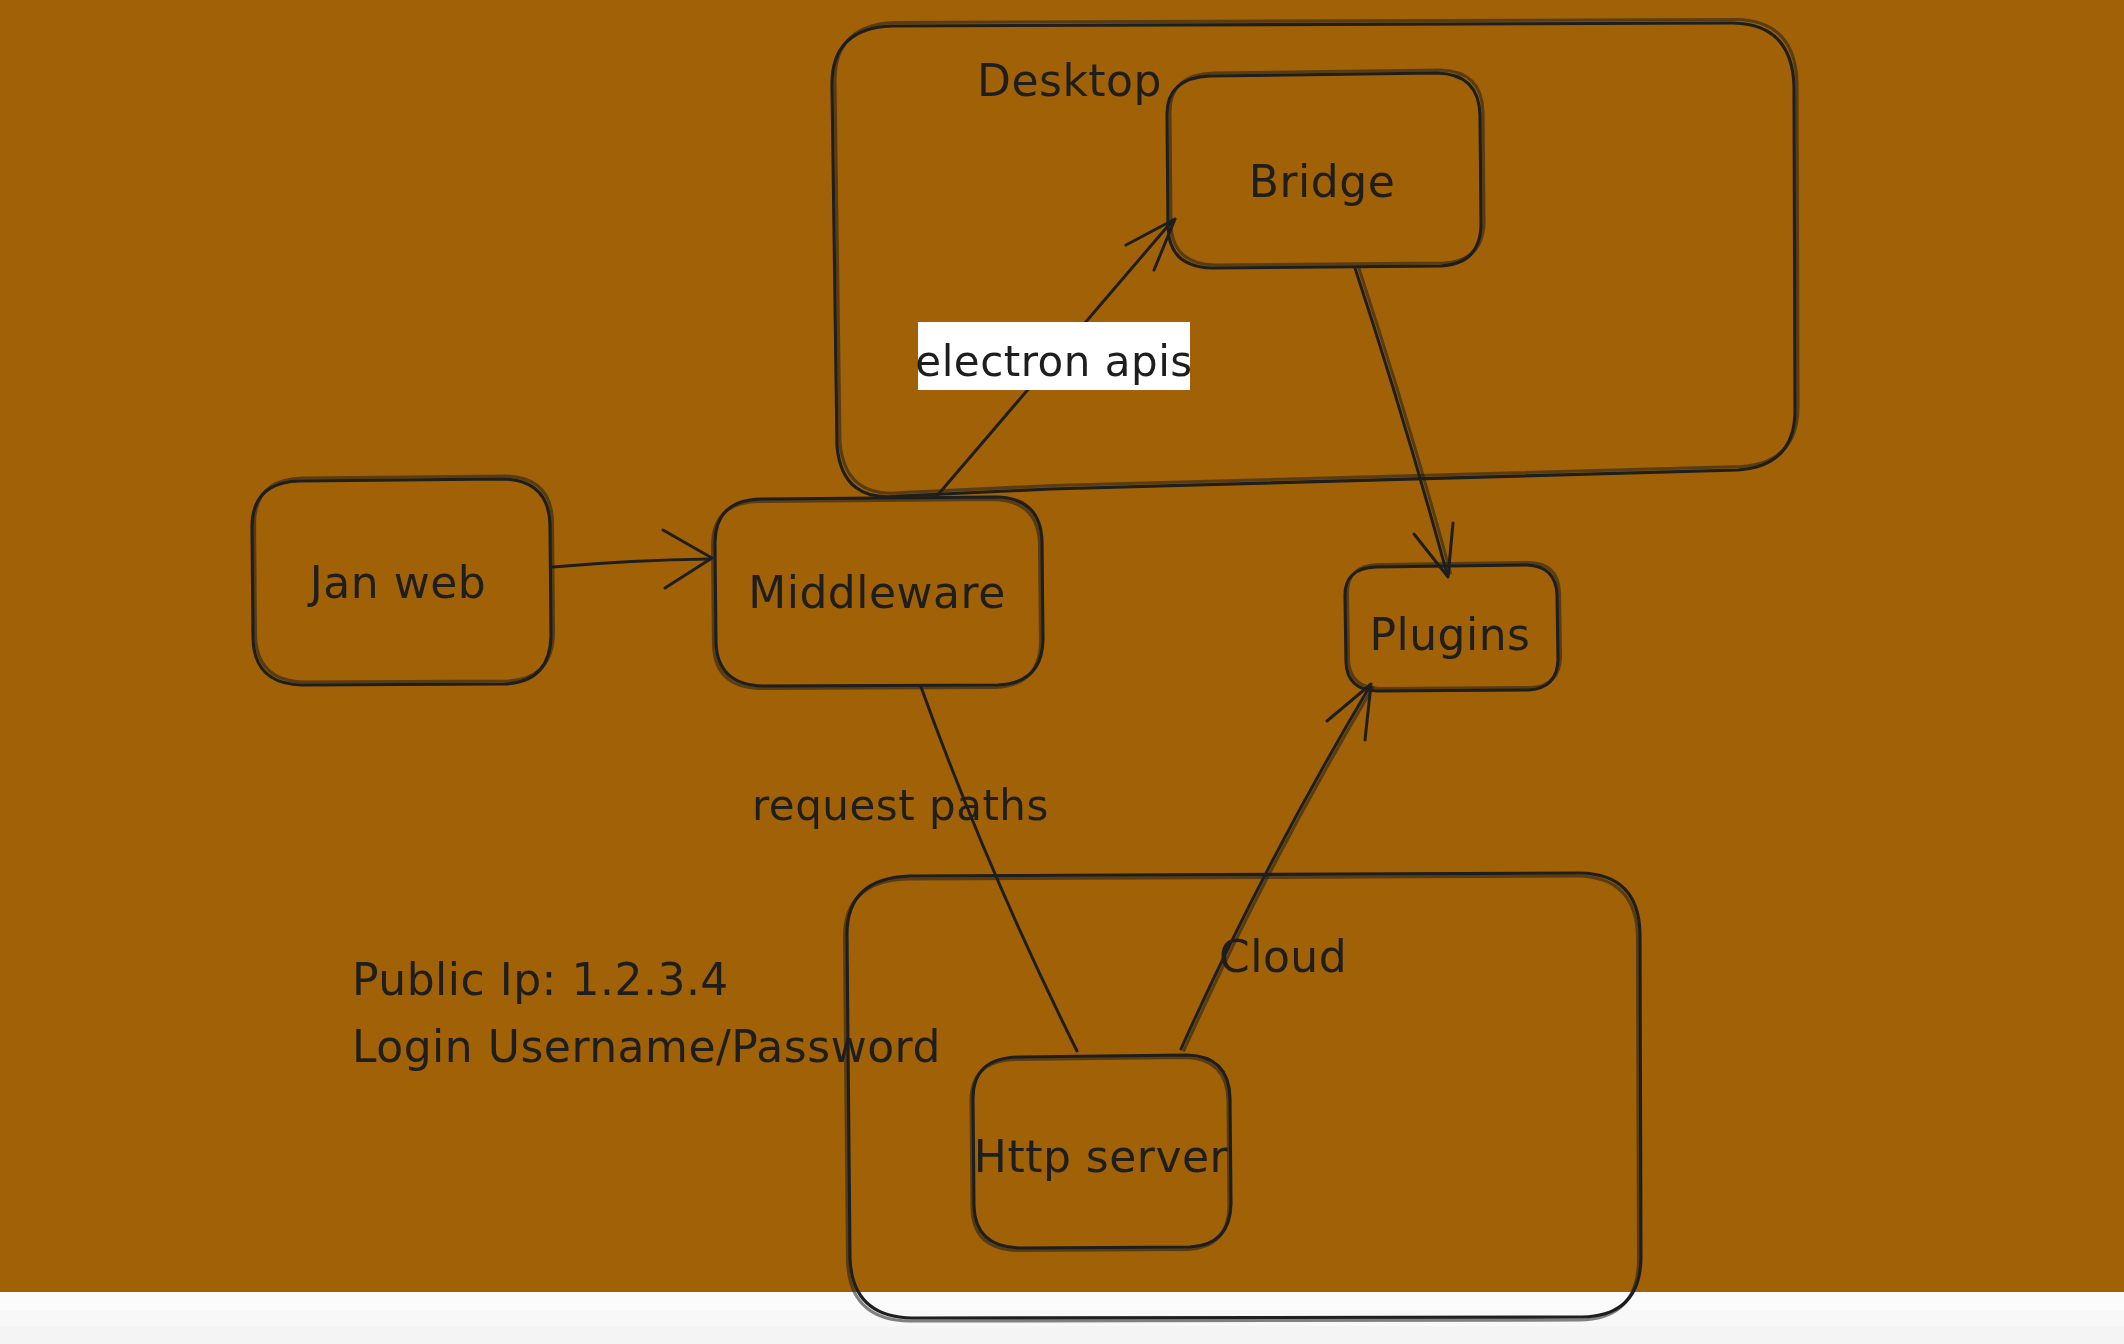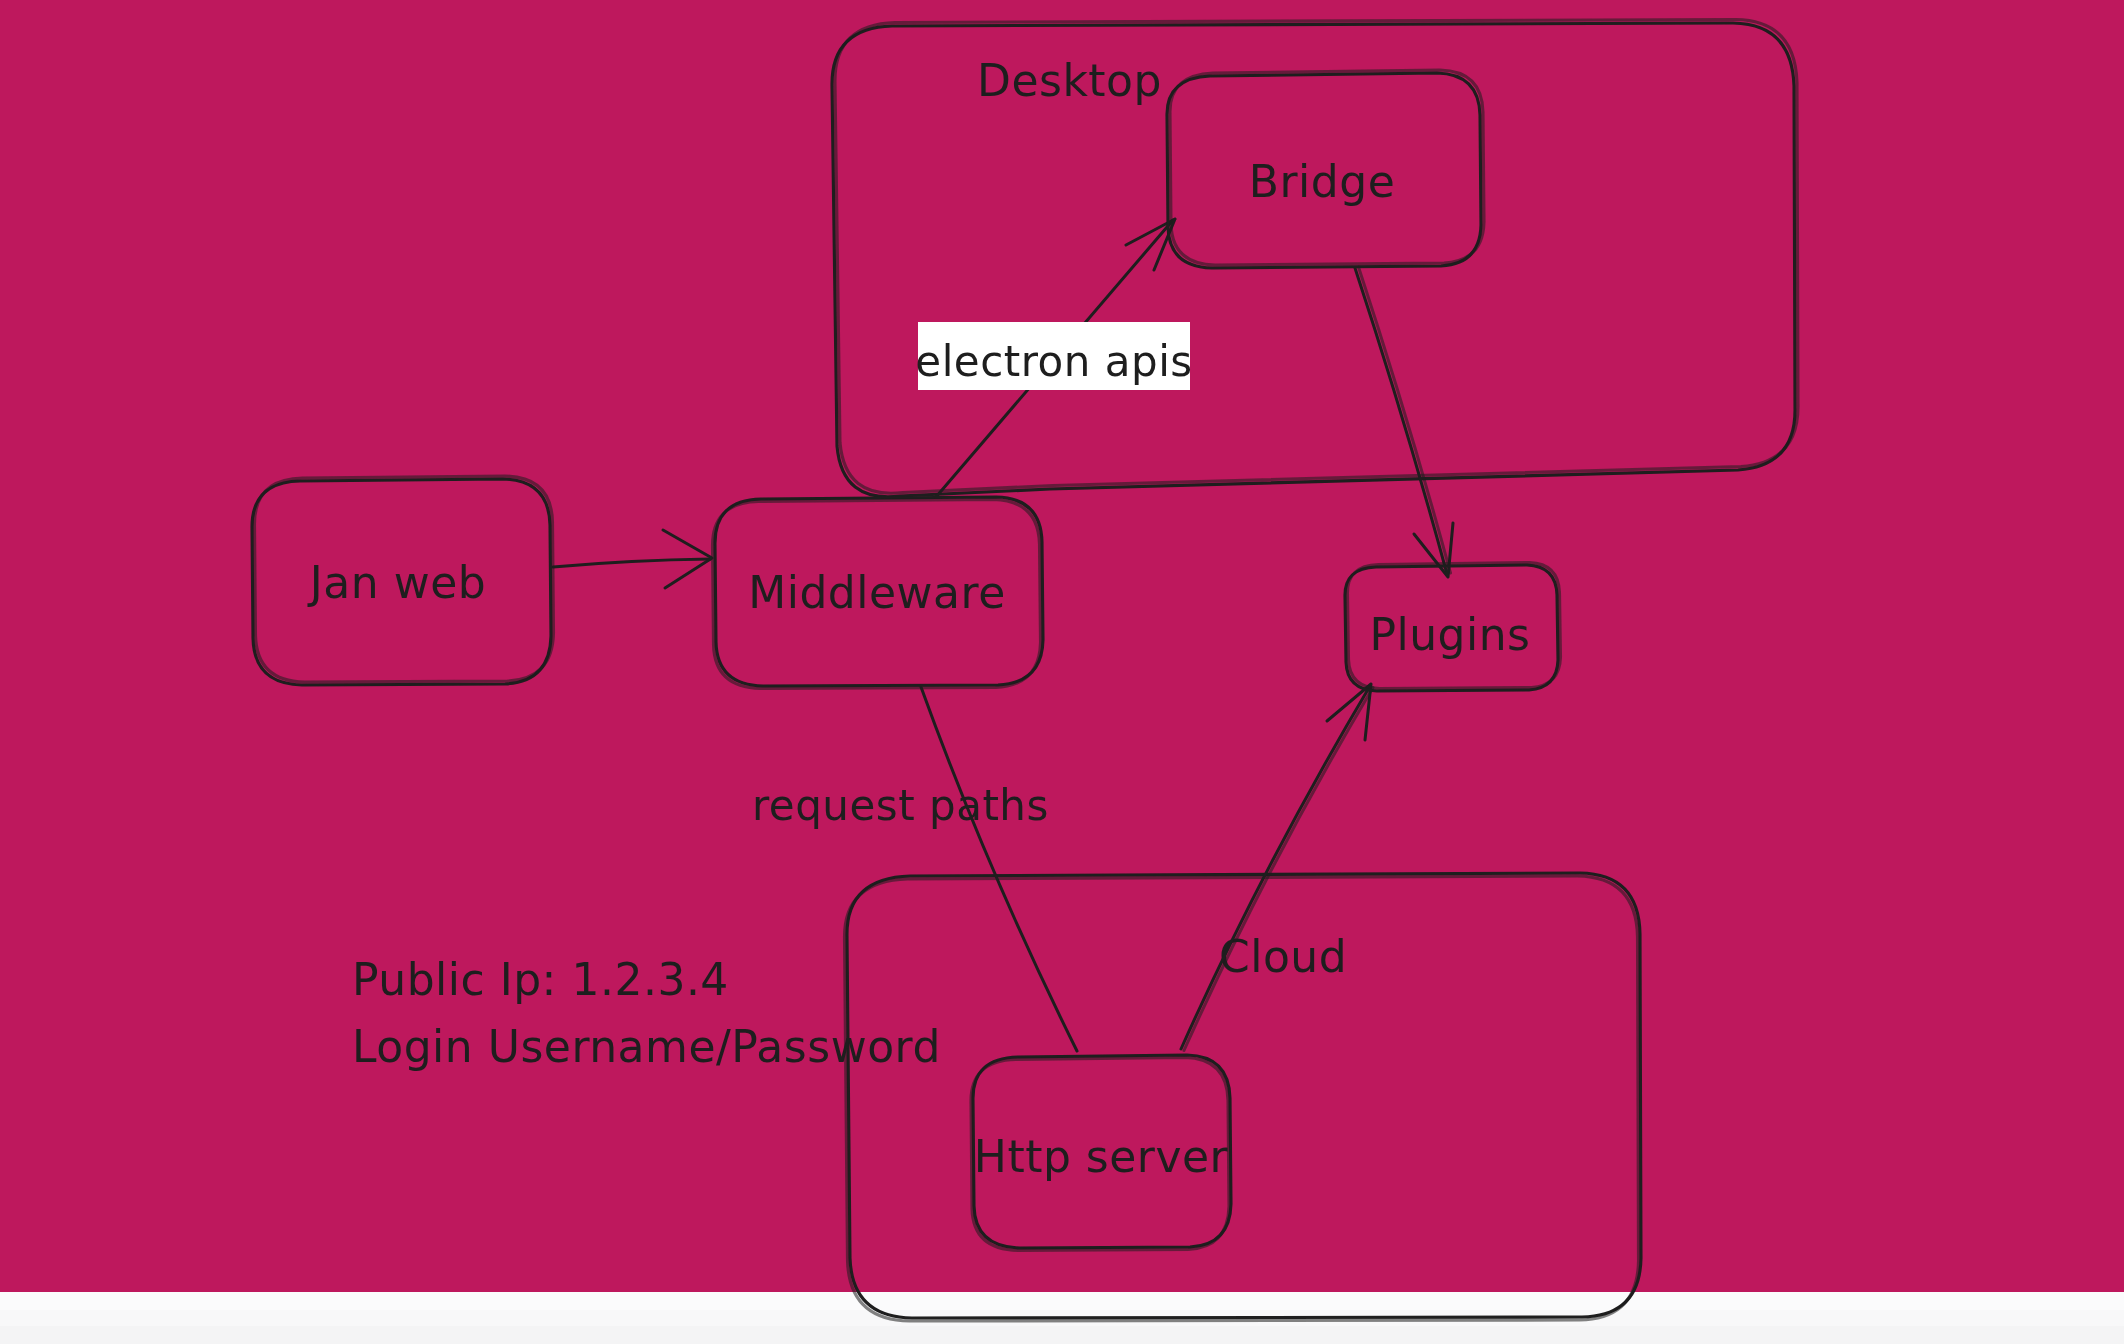--- a/index.html
+++ b/index.html
@@ -8,21 +8,21 @@
     width: 2124px;
     height: 1344px;
     overflow: hidden;
     background: #ffffff;
     font-family: "DejaVu Sans", "Liberation Sans", sans-serif;
   }
   .canvas-wrap {
     position: relative;
     width: 2124px;
     height: 1344px;
-    background: #be185d;
+    background: #a16207;
   }
   svg { display: block; }
   .sketch {
     fill: none;
     stroke: #1e1e1e;
     stroke-width: 3.1;
     stroke-linecap: round;
     stroke-linejoin: round;
   }
   .echo {

